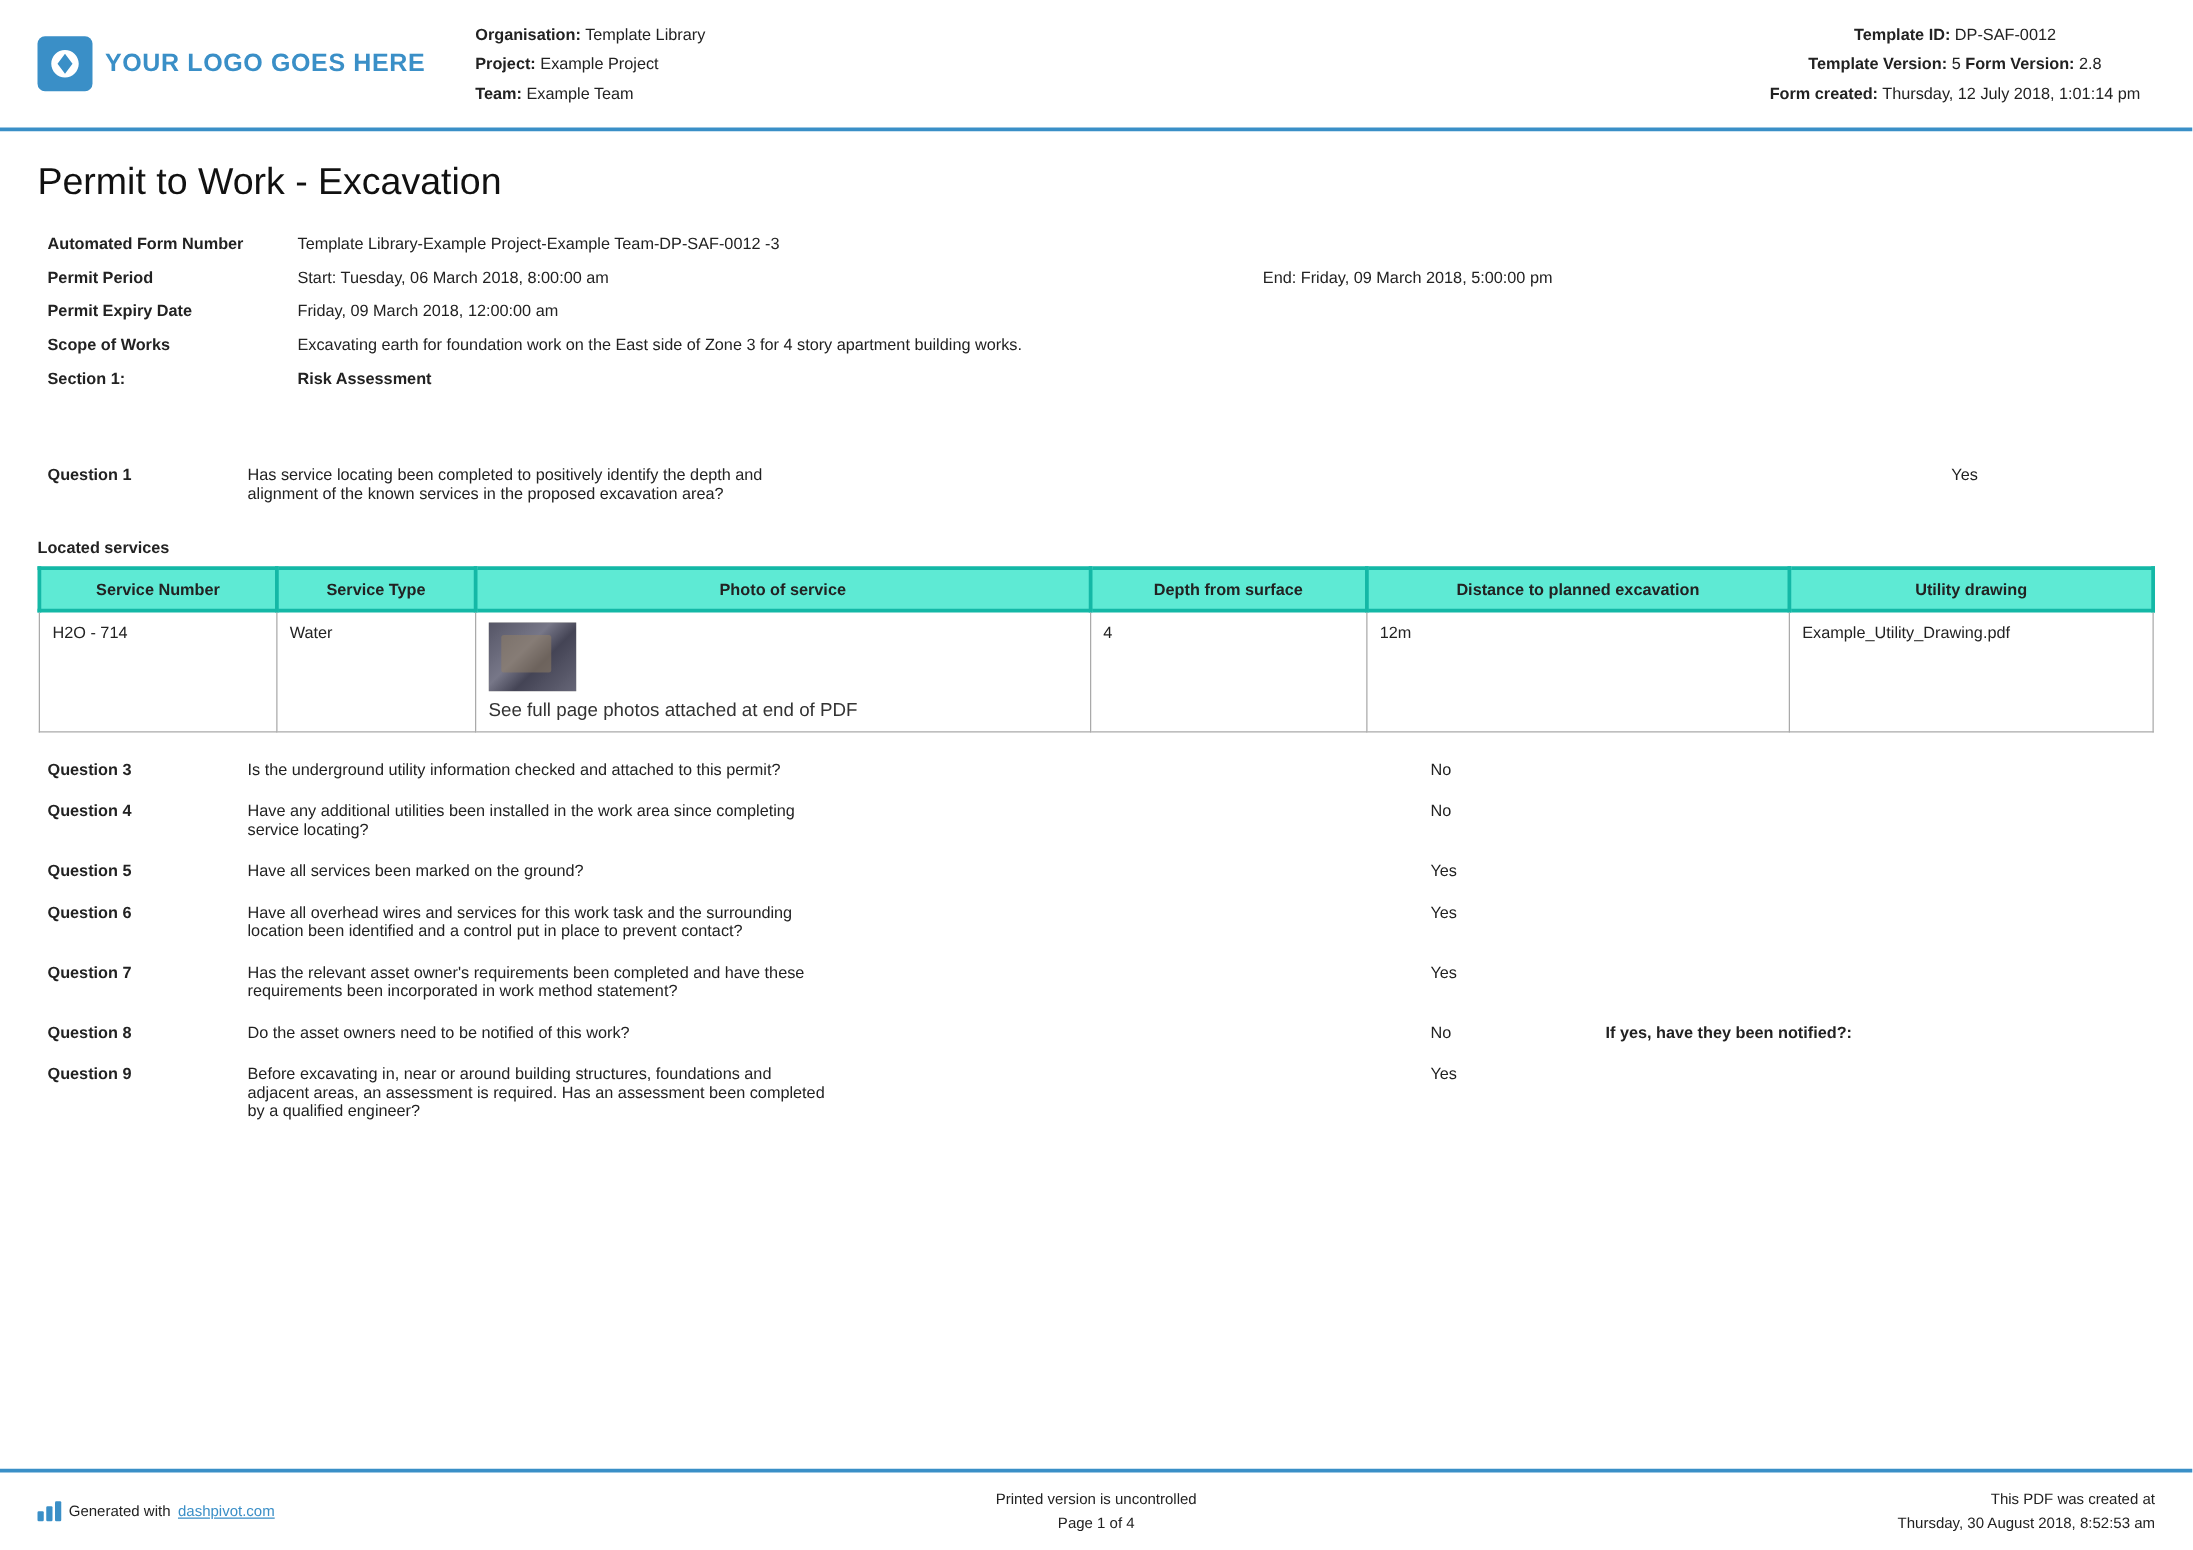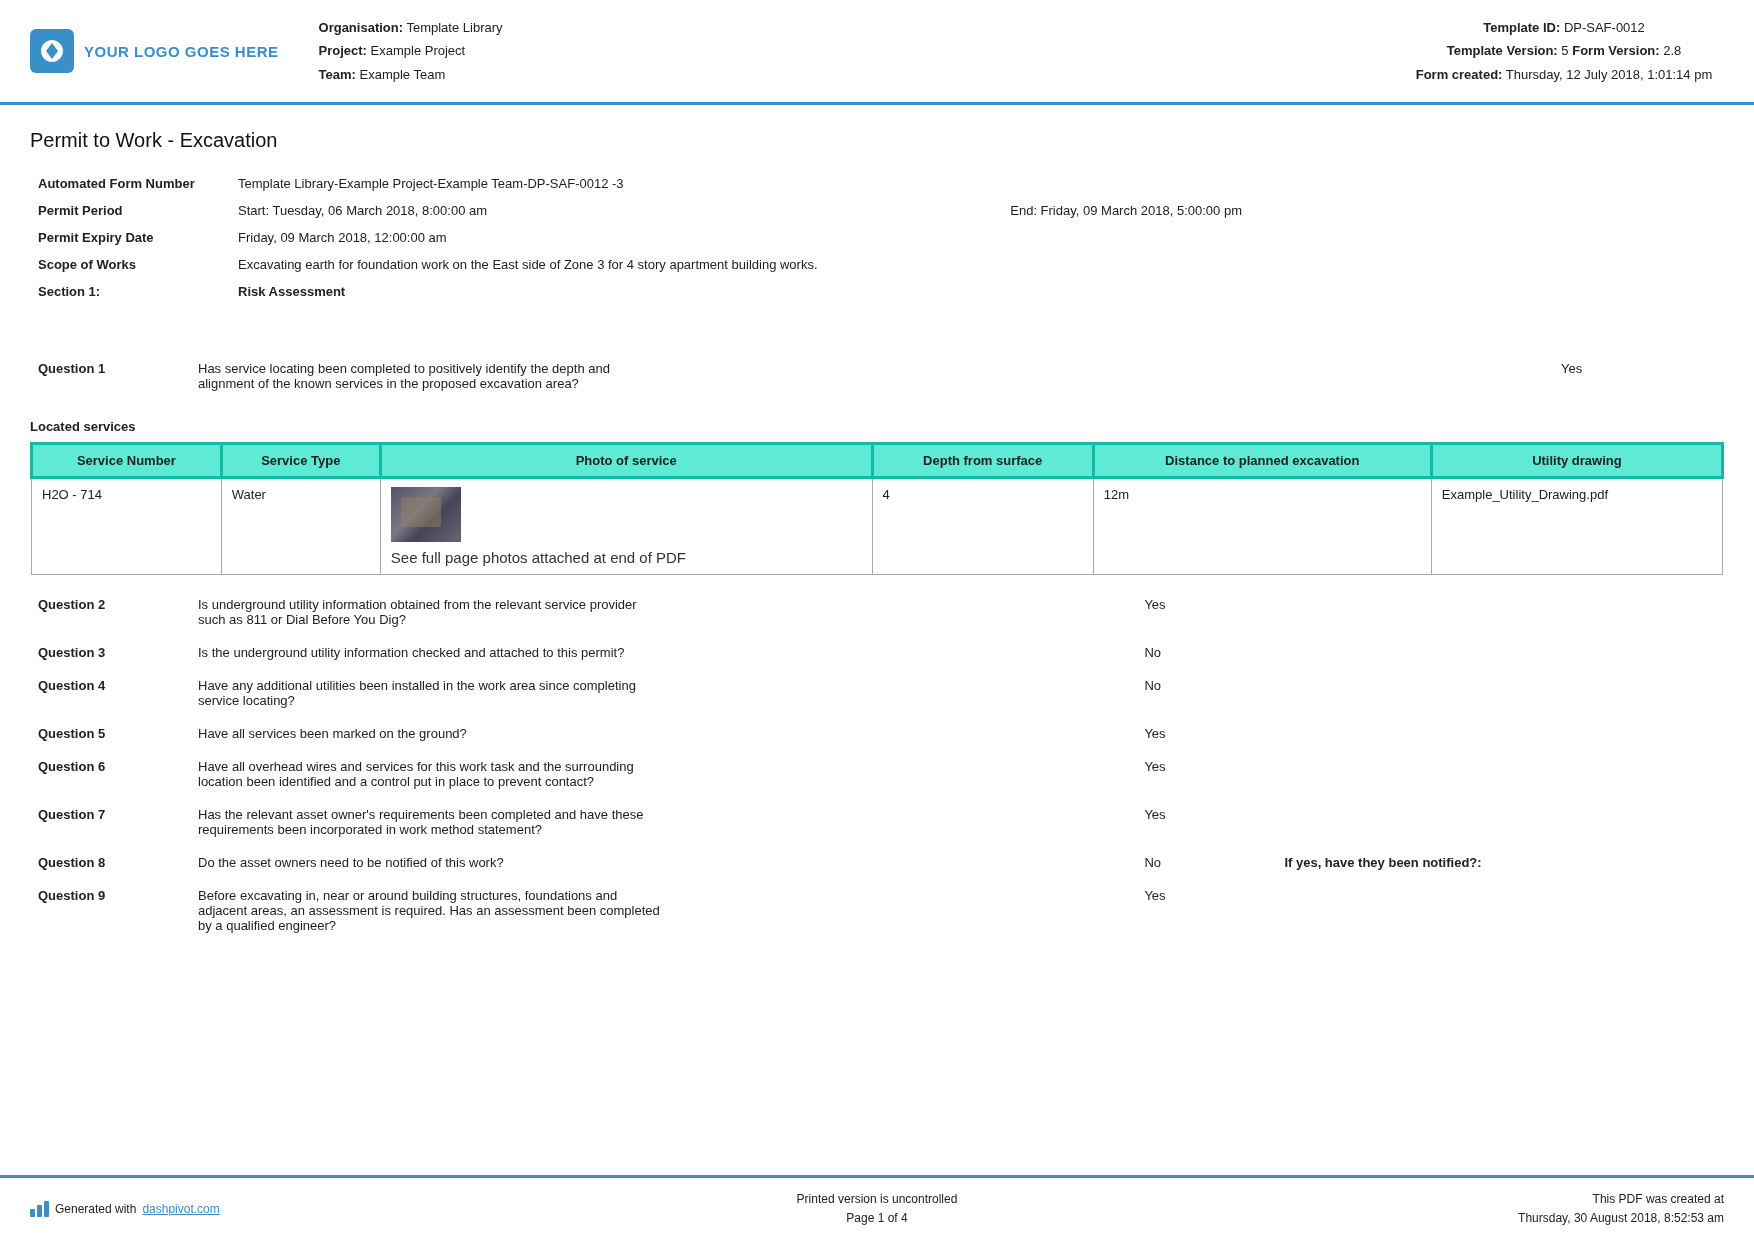--- a/index.html
+++ b/index.html
@@ -31,21 +31,21 @@
       height: 44px;
       background: #3a8fc7;
       border-radius: 6px;
       display: flex;
       align-items: center;
       justify-content: center;
     }
     .logo-icon svg { fill: white; }
     .logo-text {
       font-weight: bold;
-      font-size: 15px;
+      font-size: 20px;
       color: #3a8fc7;
       letter-spacing: 0.5px;
     }
     .header-meta {
       flex: 1;
       padding-left: 40px;
       line-height: 1.8;
     }
     .header-meta span.label { font-weight: bold; }
     .header-right {
@@ -54,21 +54,21 @@
       min-width: 320px;
     }
     .header-right span.label { font-weight: bold; }
 
     
     .main {
       padding: 24px 30px 100px 30px;
     }
 
     .page-title {
-      font-size: 20px;
+      font-size: 30px;
       font-weight: normal;
       margin-bottom: 18px;
       color: #111;
     }
 
     
     .form-fields {
       width: 100%;
       border-collapse: collapse;
       margin-bottom: 10px;
@@ -318,26 +318,20 @@
         </td>
         <td>4</td>
         <td>12m</td>
         <td>Example_Utility_Drawing.pdf</td>
       </tr>
     </tbody>
   </table>
 
   <table class="questions-table">
     <tbody>
-        <tr>
-      <td class="q-label" style="width:160px; vertical-align:top; padding-bottom:10px;">Question 2</td>
-      <td style="max-width:580px; padding-bottom:10px;">Is underground utility information obtained from the relevant service provider<br>such as 811 or Dial Before You Dig?</td>
-      <td class="q-answer" style="padding-bottom:10px; padding-left:20px;">Yes</td>
-      <td></td>
-    </tr>
     <tr>
       <td class="q-label" style="width:160px; padding-bottom:10px;">Question 3</td>
       <td style="padding-bottom:10px;">Is the underground utility information checked and attached to this permit?</td>
       <td class="q-answer" style="padding-bottom:10px; padding-left:20px;">No</td>
       <td></td>
     </tr>
     <tr>
       <td class="q-label" style="width:160px; vertical-align:top; padding-bottom:10px;">Question 4</td>
       <td style="padding-bottom:10px;">Have any additional utilities been installed in the work area since completing<br>service locating?</td>
       <td class="q-answer" style="padding-bottom:10px; padding-left:20px;">No</td>

